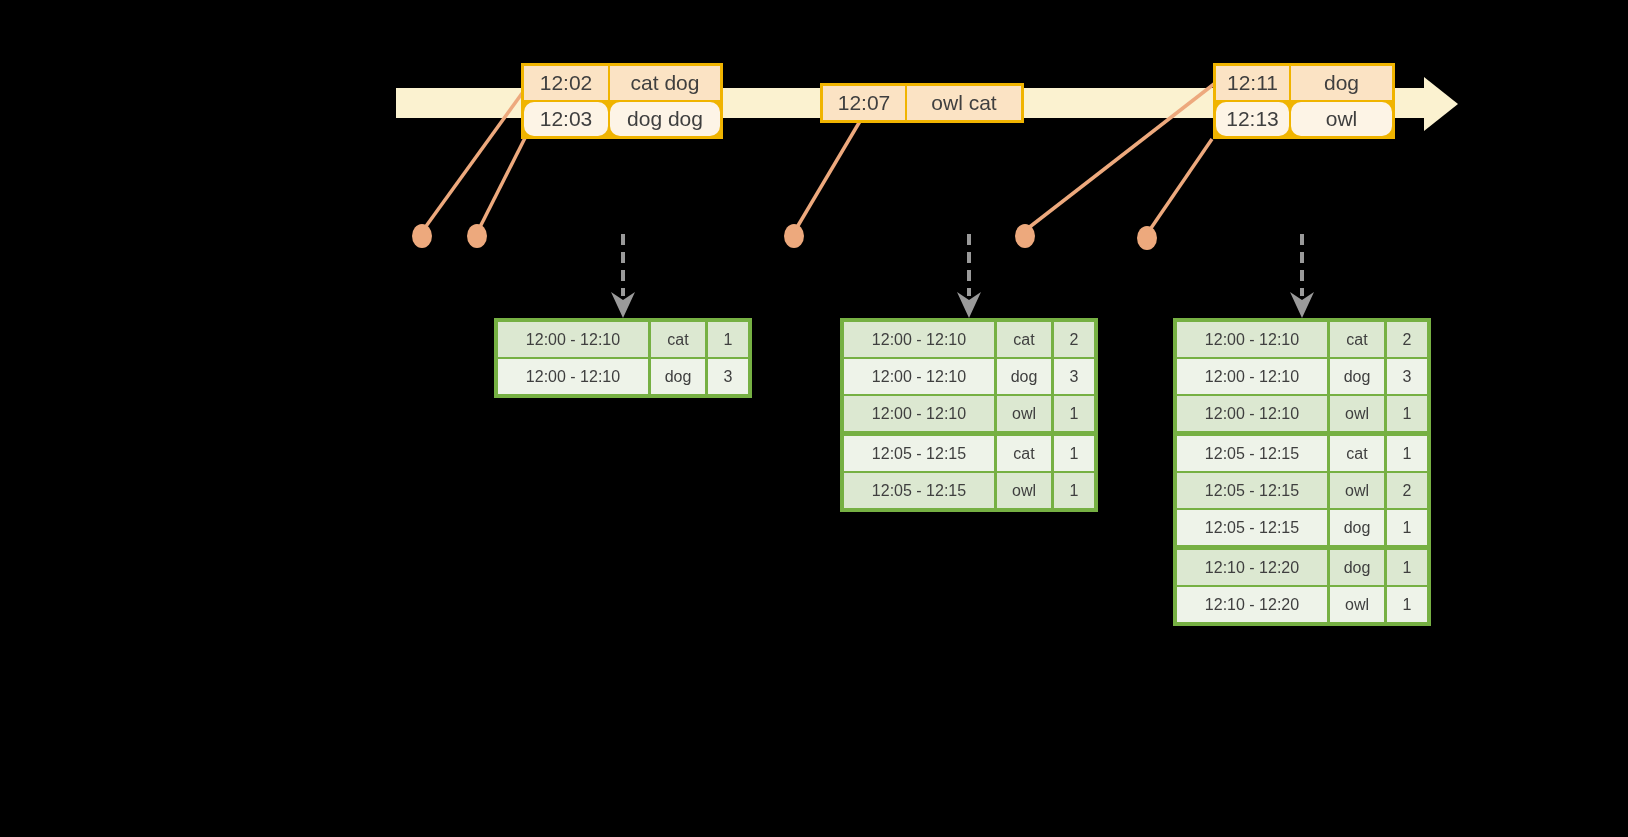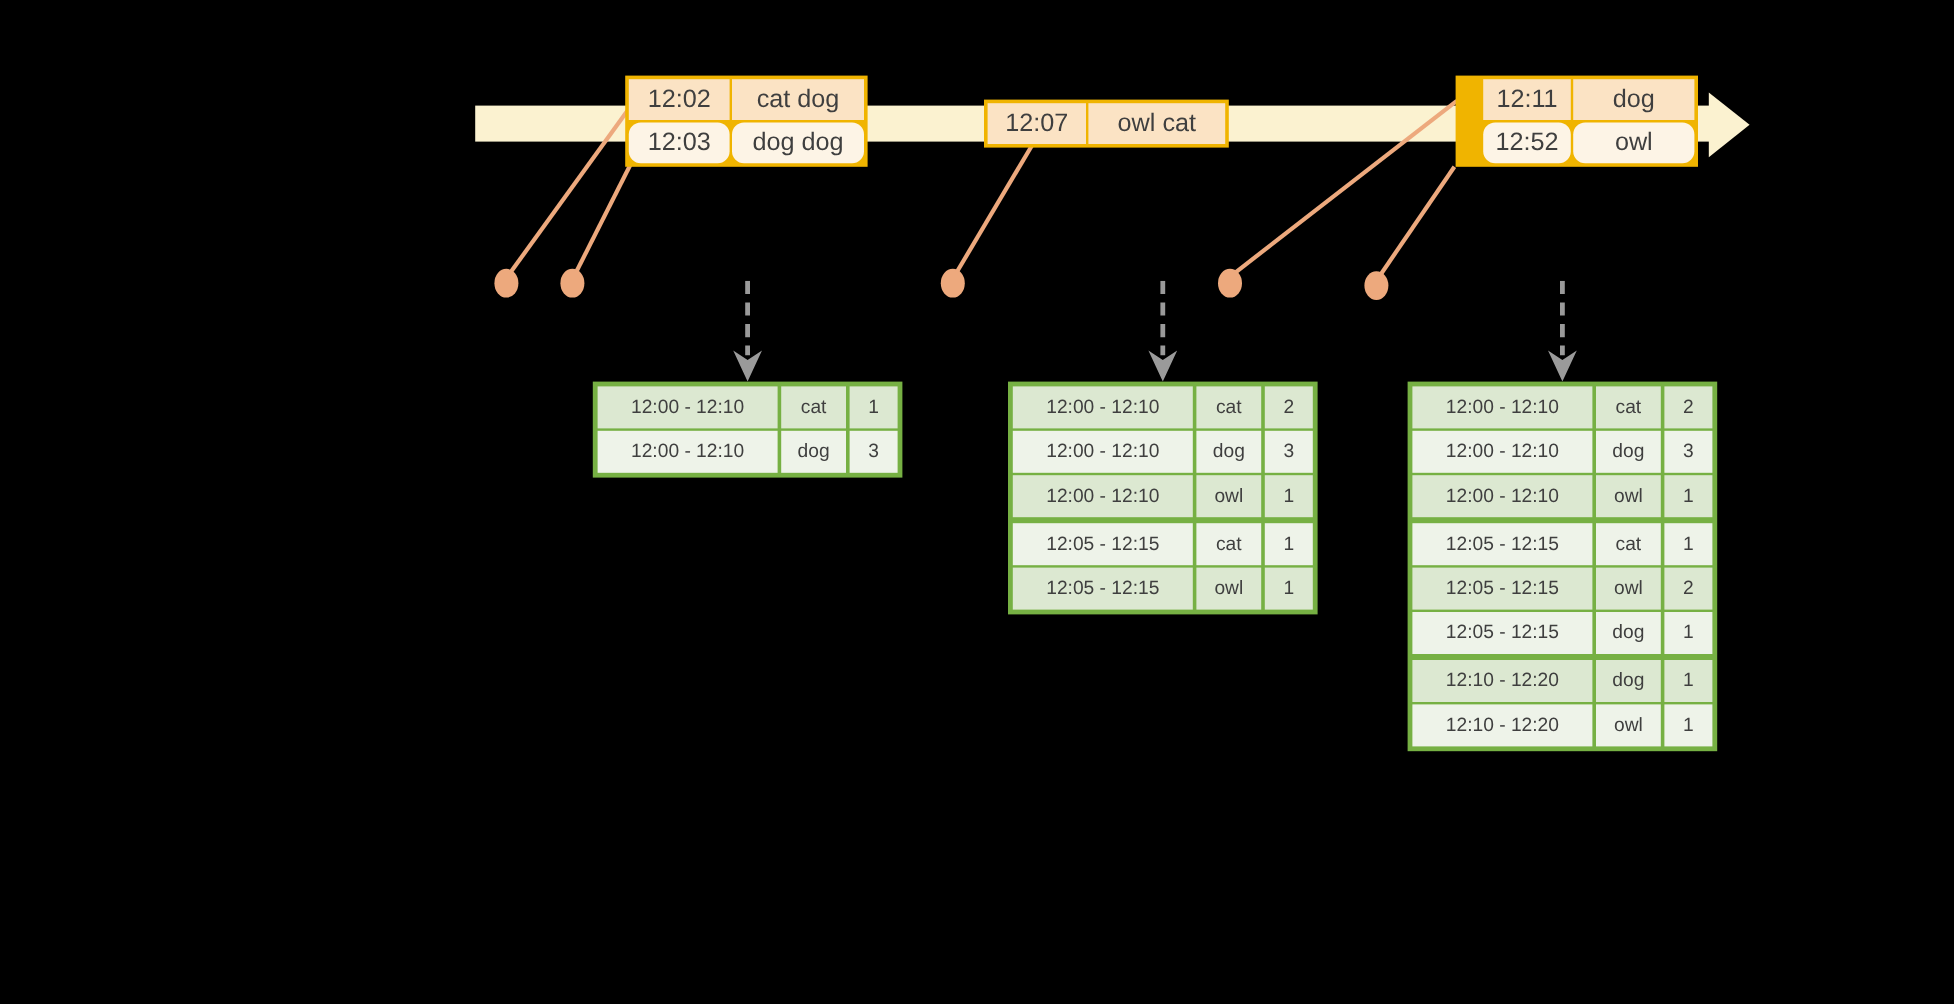--- a/index.html
+++ b/index.html
@@ -45,21 +45,21 @@
     display:flex;align-items:center;justify-content:center;
     height:34px;font-size:21px;
   }
   .event-row.peach .cell{background:var(--event-row-peach);}
   .event-row.cream .cell{background:var(--event-row-cream);border-radius:10px;}
   #event-table-0{left:521px;top:63px;}
   #event-table-0 .event-row{grid-template-columns:84px 110px;}
   #event-table-1{left:820px;top:83px;}
   #event-table-1 .event-row{grid-template-columns:82px 114px;}
   #event-table-2{left:1213px;top:63px;}
-  #event-table-2 .event-row{grid-template-columns:73px 101px;margin-left:20px;}
+  #event-table-2 .event-row{grid-template-columns:73px 101px;}
 
   
   .result-table{
     position:absolute;background:var(--green-border);padding:4px;
     display:flex;flex-direction:column;box-sizing:border-box;
   }
   .result-row{
     display:grid;grid-template-columns:150px 54px 40px;column-gap:3px;
     margin-top:2px;
   }
@@ -126,21 +126,21 @@
         <div class="cell time">12:07</div>
         <div class="cell words">owl cat</div>
       </div>
     </div>
   <div class="event-table" id="event-table-2">
       <div class="event-row peach">
         <div class="cell time">12:11</div>
         <div class="cell words">dog</div>
       </div>
       <div class="event-row cream">
-        <div class="cell time">12:52</div>
+        <div class="cell time">12:13</div>
         <div class="cell words">owl</div>
       </div>
     </div>
 
   <svg class="dashed-arrow" id="dashed-arrow-0" viewBox="0 0 26 86">
     <line x1="13" y1="0" x2="13" y2="62"></line>
     <path d="M1 58 L13 84 L25 58 L13 66 Z"></path>
   </svg>
   <svg class="dashed-arrow" id="dashed-arrow-1" viewBox="0 0 26 86">
     <line x1="13" y1="0" x2="13" y2="62"></line>

